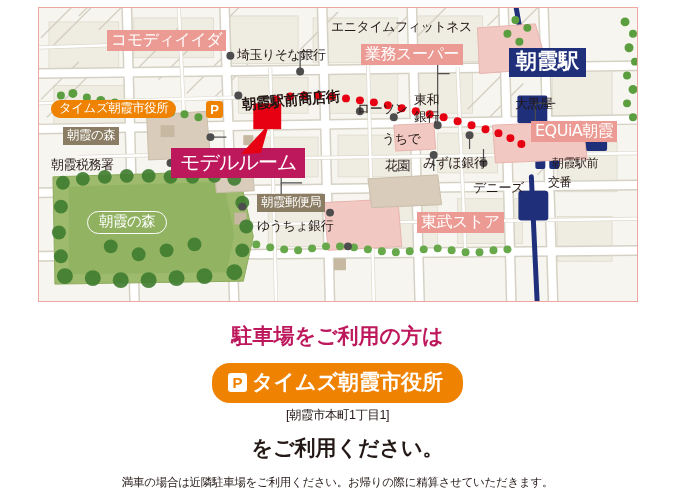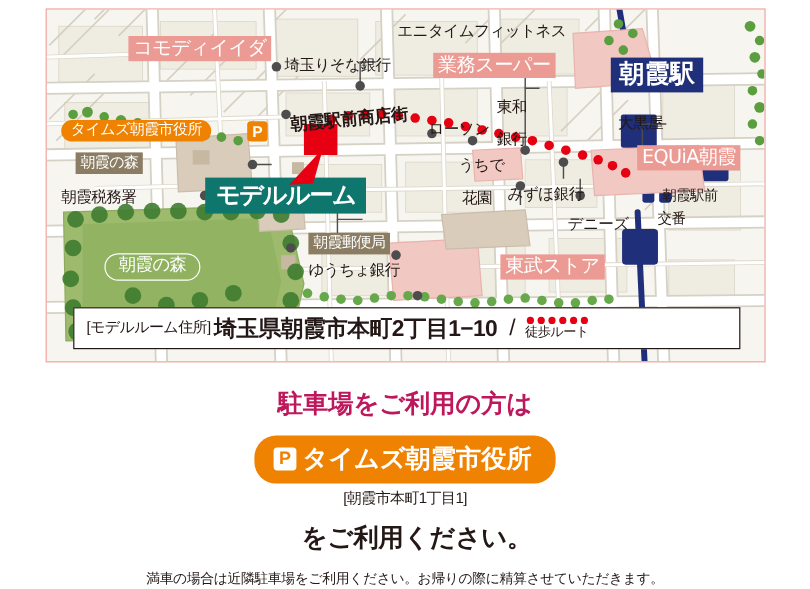--- a/index.html
+++ b/index.html
@@ -47,23 +47,23 @@
     font-size:12.5px;
     border-radius:10px;
   }
   .lbl-navy{
     background:#1f2f7a;color:#ffffff;
     padding:3px 7px 5px 7px;
     font-size:21px;font-weight:700;
     letter-spacing:0px;
   }
   .lbl-red{
-    background:#0f766e;color:#ffffff;
+    background:#be185d;color:#ffffff;
     padding:4px 9px 6px 9px;
-    font-size:20px;font-weight:700;
+    font-size:20px;font-weight:400;
     letter-spacing:-1px;
   }
   .lbl-green-oval{
     border:1.5px solid #ffffff;color:#ffffff;
     background:rgba(122,163,74,0.10);
     padding:2px 11px 4px 11px;
     font-size:14.5px;
     border-radius:14px;
   }
   .lbl-plain{
@@ -448,21 +448,21 @@
   <div class="p-marker" style="left:167px;top:93px;">P</div>
 
   <div class="mlabel lbl-brown" style="left:24px;top:119px;">朝霞の森</div>
 
   <div class="mlabel lbl-plain" style="left:12px;top:150px;">朝霞税務署</div>
 
   <div class="mlabel lbl-street" style="left:203px;top:85px;transform:rotate(-5deg);">朝霞駅前商店街</div>
 
   <div class="mlabel lbl-plain" style="left:318px;top:94px;">ローソン</div>
 
-  <div class="mlabel lbl-plain" style="left:375px;top:75px;text-align:right;">東和</div>
+  <div class="mlabel lbl-plain" style="left:375px;top:85px;text-align:right;">東和</div>
   <div class="mlabel lbl-plain" style="left:375px;top:102px;">銀行</div>
 
   <div class="mlabel lbl-plain" style="left:343px;top:124px;">うちで</div>
   <div class="mlabel lbl-plain" style="left:346px;top:151px;">花園</div>
 
   <div class="mlabel lbl-plain" style="left:384px;top:148px;">みずほ銀行</div>
 
   <div class="mlabel lbl-plain" style="left:434px;top:173px;">デニーズ</div>
 
   <div class="mlabel lbl-plain-sm" style="left:513px;top:149px;">朝霞駅前</div>
@@ -475,36 +475,20 @@
   </svg>
 
   <div class="mlabel lbl-brown" style="left:218px;top:186px;">朝霞郵便局</div>
 
   <div class="mlabel lbl-plain" style="left:218px;top:211px;">ゆうちょ銀行</div>
 
   <div class="mlabel lbl-pink" style="left:378px;top:204px;">東武ストア</div>
 
   <div class="mlabel lbl-green-oval" style="left:48px;top:203px;">朝霞の森</div>
 
-  <div id="address-bar" style="left:22px;top:248px;width:556px;">
-    <span id="addr-prefix">[モデルルーム住所]</span>
-    <span id="addr-main">埼玉県朝霞市本町2丁目1−10</span>
-    <span id="addr-slash">/</span>
-    <span id="legend">
-      <span id="legend-dots">
-        <i></i>
-          <i></i>
-          <i></i>
-          <i></i>
-          <i></i>
-          <i></i>
-      </span>
-      <span id="legend-text">徒歩ルート</span>
-    </span>
-  </div>
 </div>
 
 <div id="promo">
   <div id="promo-line1">駐車場をご利用の方は</div>
 
   <div id="promo-pill">
     <span id="promo-pill-icon">P</span>
     <span id="promo-pill-text">タイムズ朝霞市役所</span>
   </div>
 

